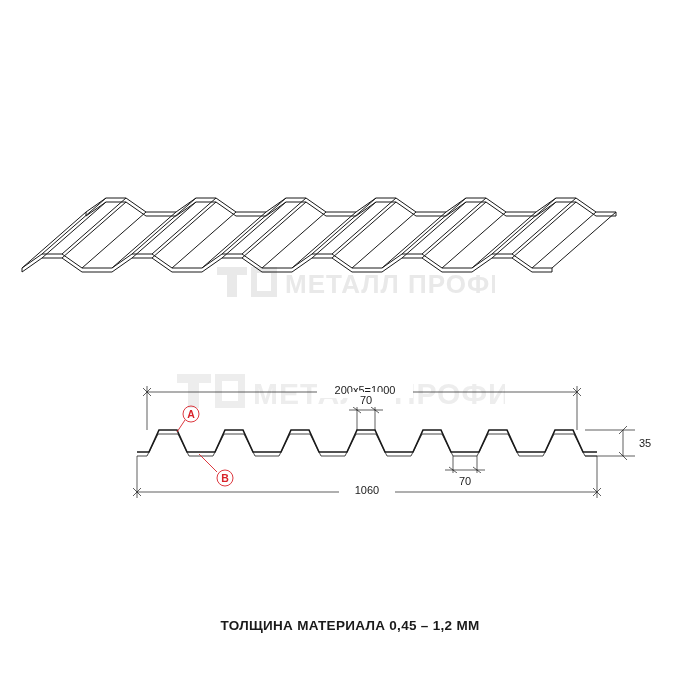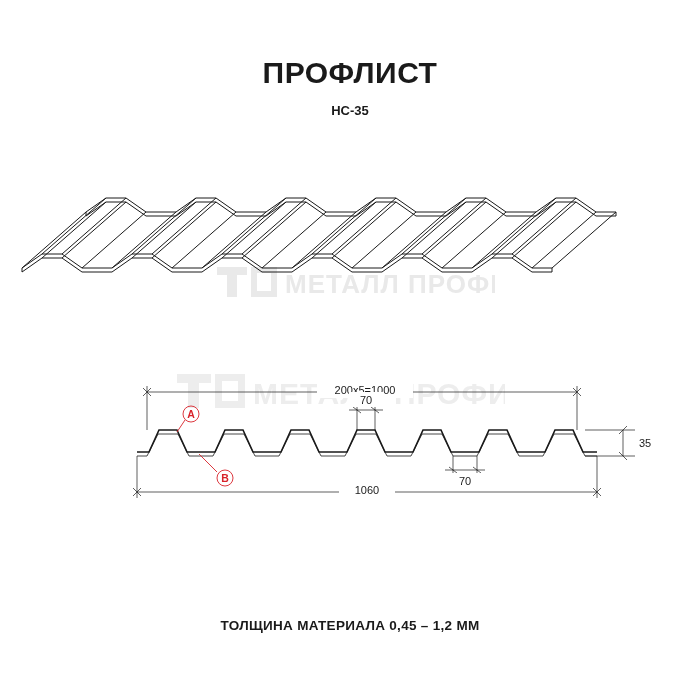--- a/index.html
+++ b/index.html
@@ -84,22 +84,20 @@
     font-size: 10.5px;
     fill: #d8232a;
     font-weight: bold;
   }
 </style>
 </head>
 <body>
 
 <div class="page">
 
-  <div class="title">ПРОФЛИСТ</div>
-  <div class="subtitle">НС-35</div>
 
   <div class="wm wm1">
     <svg width="280" height="60" viewBox="0 0 280 60">
       <g fill="#e9e9e9">
         <path d="M2 12 h30 v8 h-10 v22 h-10 V20 H2 Z"></path>
         <path d="M36 12 h26 v30 H36 Z M42 18 v18 h14 V18 Z"></path>
       </g>
       <text x="70" y="38" font-family="Liberation Sans, sans-serif" font-size="26" font-weight="bold" fill="#e9e9e9" letter-spacing="1">МЕТАЛЛ ПРОФИЛЬ</text>
     </svg>
   </div>

